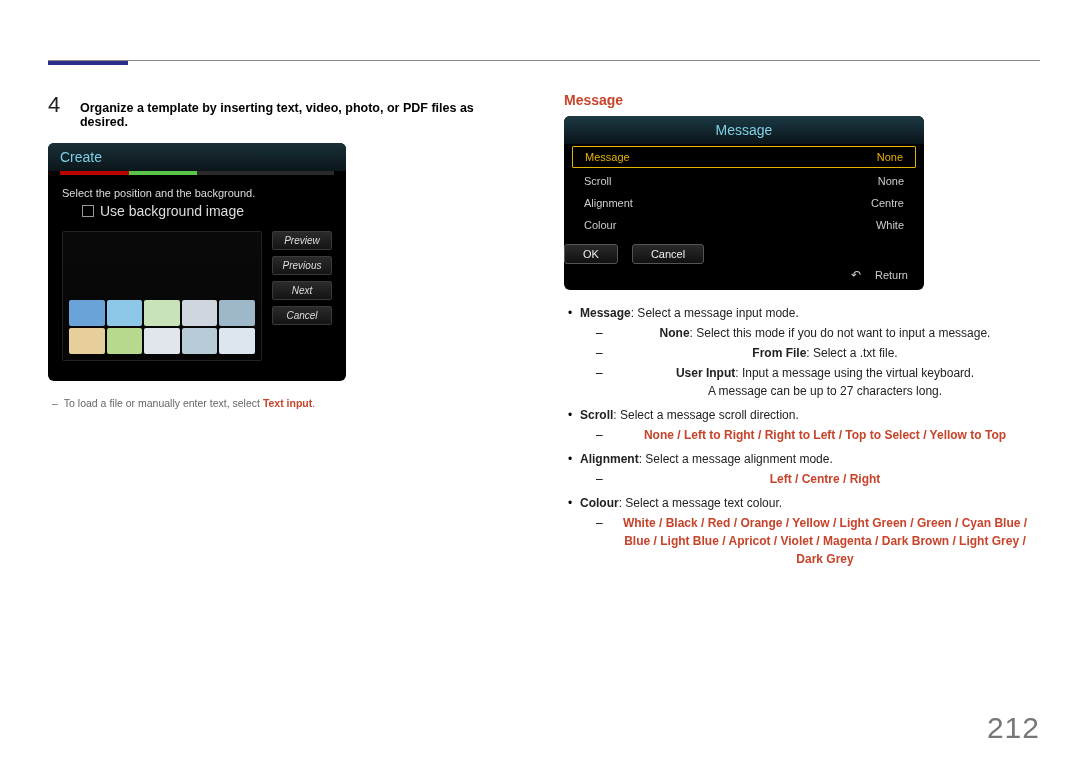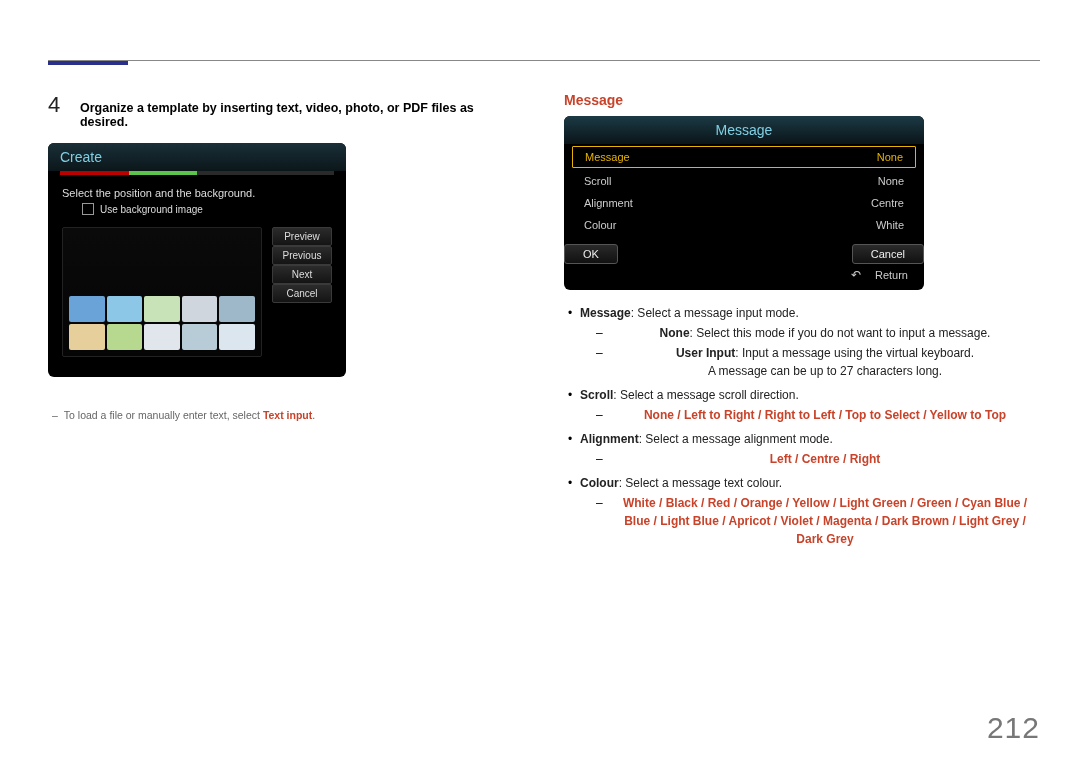--- a/index.html
+++ b/index.html
@@ -68,50 +68,50 @@
   .progress-row { display:flex; height:4px; margin: 0 12px 4px 12px; }
   .pg-red { flex:1; background:#b00; }
   .pg-green { flex:1; background:#5cc44b; }
   .pg-gray { flex:2; background:#2a2a2a; }
 
   .create-body {
     padding: 8px 14px 4px 14px;
     font-size: 11px;
     color: #ddd;
   }
-  .chk-row { display:flex; align-items:center; gap:6px; margin:4px 0 8px 20px; font-size:10px; }
+  .chk-row { display:flex; align-items:center; gap:6px; margin:4px 0 8px 20px; font-size:14px; }
   .chk-box { width:10px; height:10px; border:1px solid #999; display:inline-block; }
 
   .create-main { display:flex; gap:10px; padding: 0 14px 10px 14px; }
   .preview-box {
     flex: 1 1 auto;
     background: linear-gradient(#0a0a0a, #050505);
     border: 1px solid #222;
     height: 130px;
     border-radius: 2px;
     padding: 6px;
     box-sizing: border-box;
     display: flex;
     flex-direction: column;
     justify-content: flex-end;
   }
   .thumbs { display:grid; grid-template-columns: repeat(5, 1fr); gap:2px; }
   .thumb { height:26px; border-radius:2px; }
-  .btn-col { display:flex; flex-direction:column; gap:0; width:60px; }
+  .btn-col { display:flex; flex-direction:column; gap:6px; width:60px;font-style:italic; }
   .mini-btn {
     background: linear-gradient(#2b2b2b, #141414);
     border: 1px solid #3a3a3a;
     color:#ddd;
     font-size:10px;
     padding:3px 0;
     text-align:center;
     border-radius:2px;
   }
 
-  .footnote { font-size: 10.5px; color: #666; margin: 32px 0 0 4px; }
+  .footnote { font-size: 10.5px; color: #666; margin: 16px 0 0 4px; }
   .footnote .dash { margin-right: 6px; }
   .footnote .red { color: #c8432a; font-weight:bold; }
 
   
   .section-title { color: #c8432a; font-weight: bold; font-size: 14px; margin-bottom: 8px; }
 
   
   .msg-panel {
     width: 360px;
     background: #000;
@@ -130,21 +130,21 @@
     border-top-left-radius: 6px;
     border-top-right-radius: 6px;
   }
   .msg-row {
     display:flex; justify-content:space-between;
     padding: 5px 20px;
     font-size: 11px;
   }
   .msg-row.hl { color: #e6b300; border: 1px solid #e6b300; margin: 2px 8px; padding: 4px 12px; border-radius:1px; }
   .msg-row.dim { color:#ccc; }
-  .dlg-btn-row { display:flex; justify-content:space-between; gap:14px; margin:8px 0 4px 0;}
+  .dlg-btn-row { display:flex; justify-content:flex-start; gap:14px; margin:8px 0 4px 0;}
   .dlg-btn {
     border:1px solid #555; background:linear-gradient(#2a2a2a,#111);
     color:#eee; font-size:11px; padding:3px 18px; border-radius:3px;
   }
   .return-row { display:flex; justify-content:flex-end; align-items:center; gap:14px; padding: 0 16px; font-size:11px; color:#ccc; }
   .ret-icon::before { content:"↶"; font-size:12px; }
 
   
   ul.doc { list-style: none; padding:0; margin:0; }
   ul.doc > li { position:relative; padding-left: 16px; margin-bottom: 6px; line-height:1.5; }
@@ -253,20 +253,21 @@
         <span class="ret-icon"></span>
         <span>Return</span>
       </div>
     </div>
 
     <ul class="doc">
       <li>
         <span class="b">Message</span><span>: Select a message input mode.</span>
         <ul class="sub">
           <li><span class="b">None</span><span>: Select this mode if you do not want to input a message.</span></li>
+          <li><span class="b">From File</span><span>: Select a .txt file.</span></li>
           <li><span class="b">User Input</span><span>: Input a message using the virtual keyboard.</span><br><span>A message can be up to 27 characters long.</span></li>
         </ul>
       </li>
       <li>
         <span class="b">Scroll</span><span>: Select a message scroll direction.</span>
         <ul class="sub">
           <li><span class="b red"><span>None</span> <span class="sep">/</span> <span>Left to Right</span> <span class="sep">/</span> <span>Right to Left</span> <span class="sep">/</span> <span>Top to Select</span> <span class="sep">/</span> <span>Yellow to Top</span></span></li>
         </ul>
       </li>
       <li>

